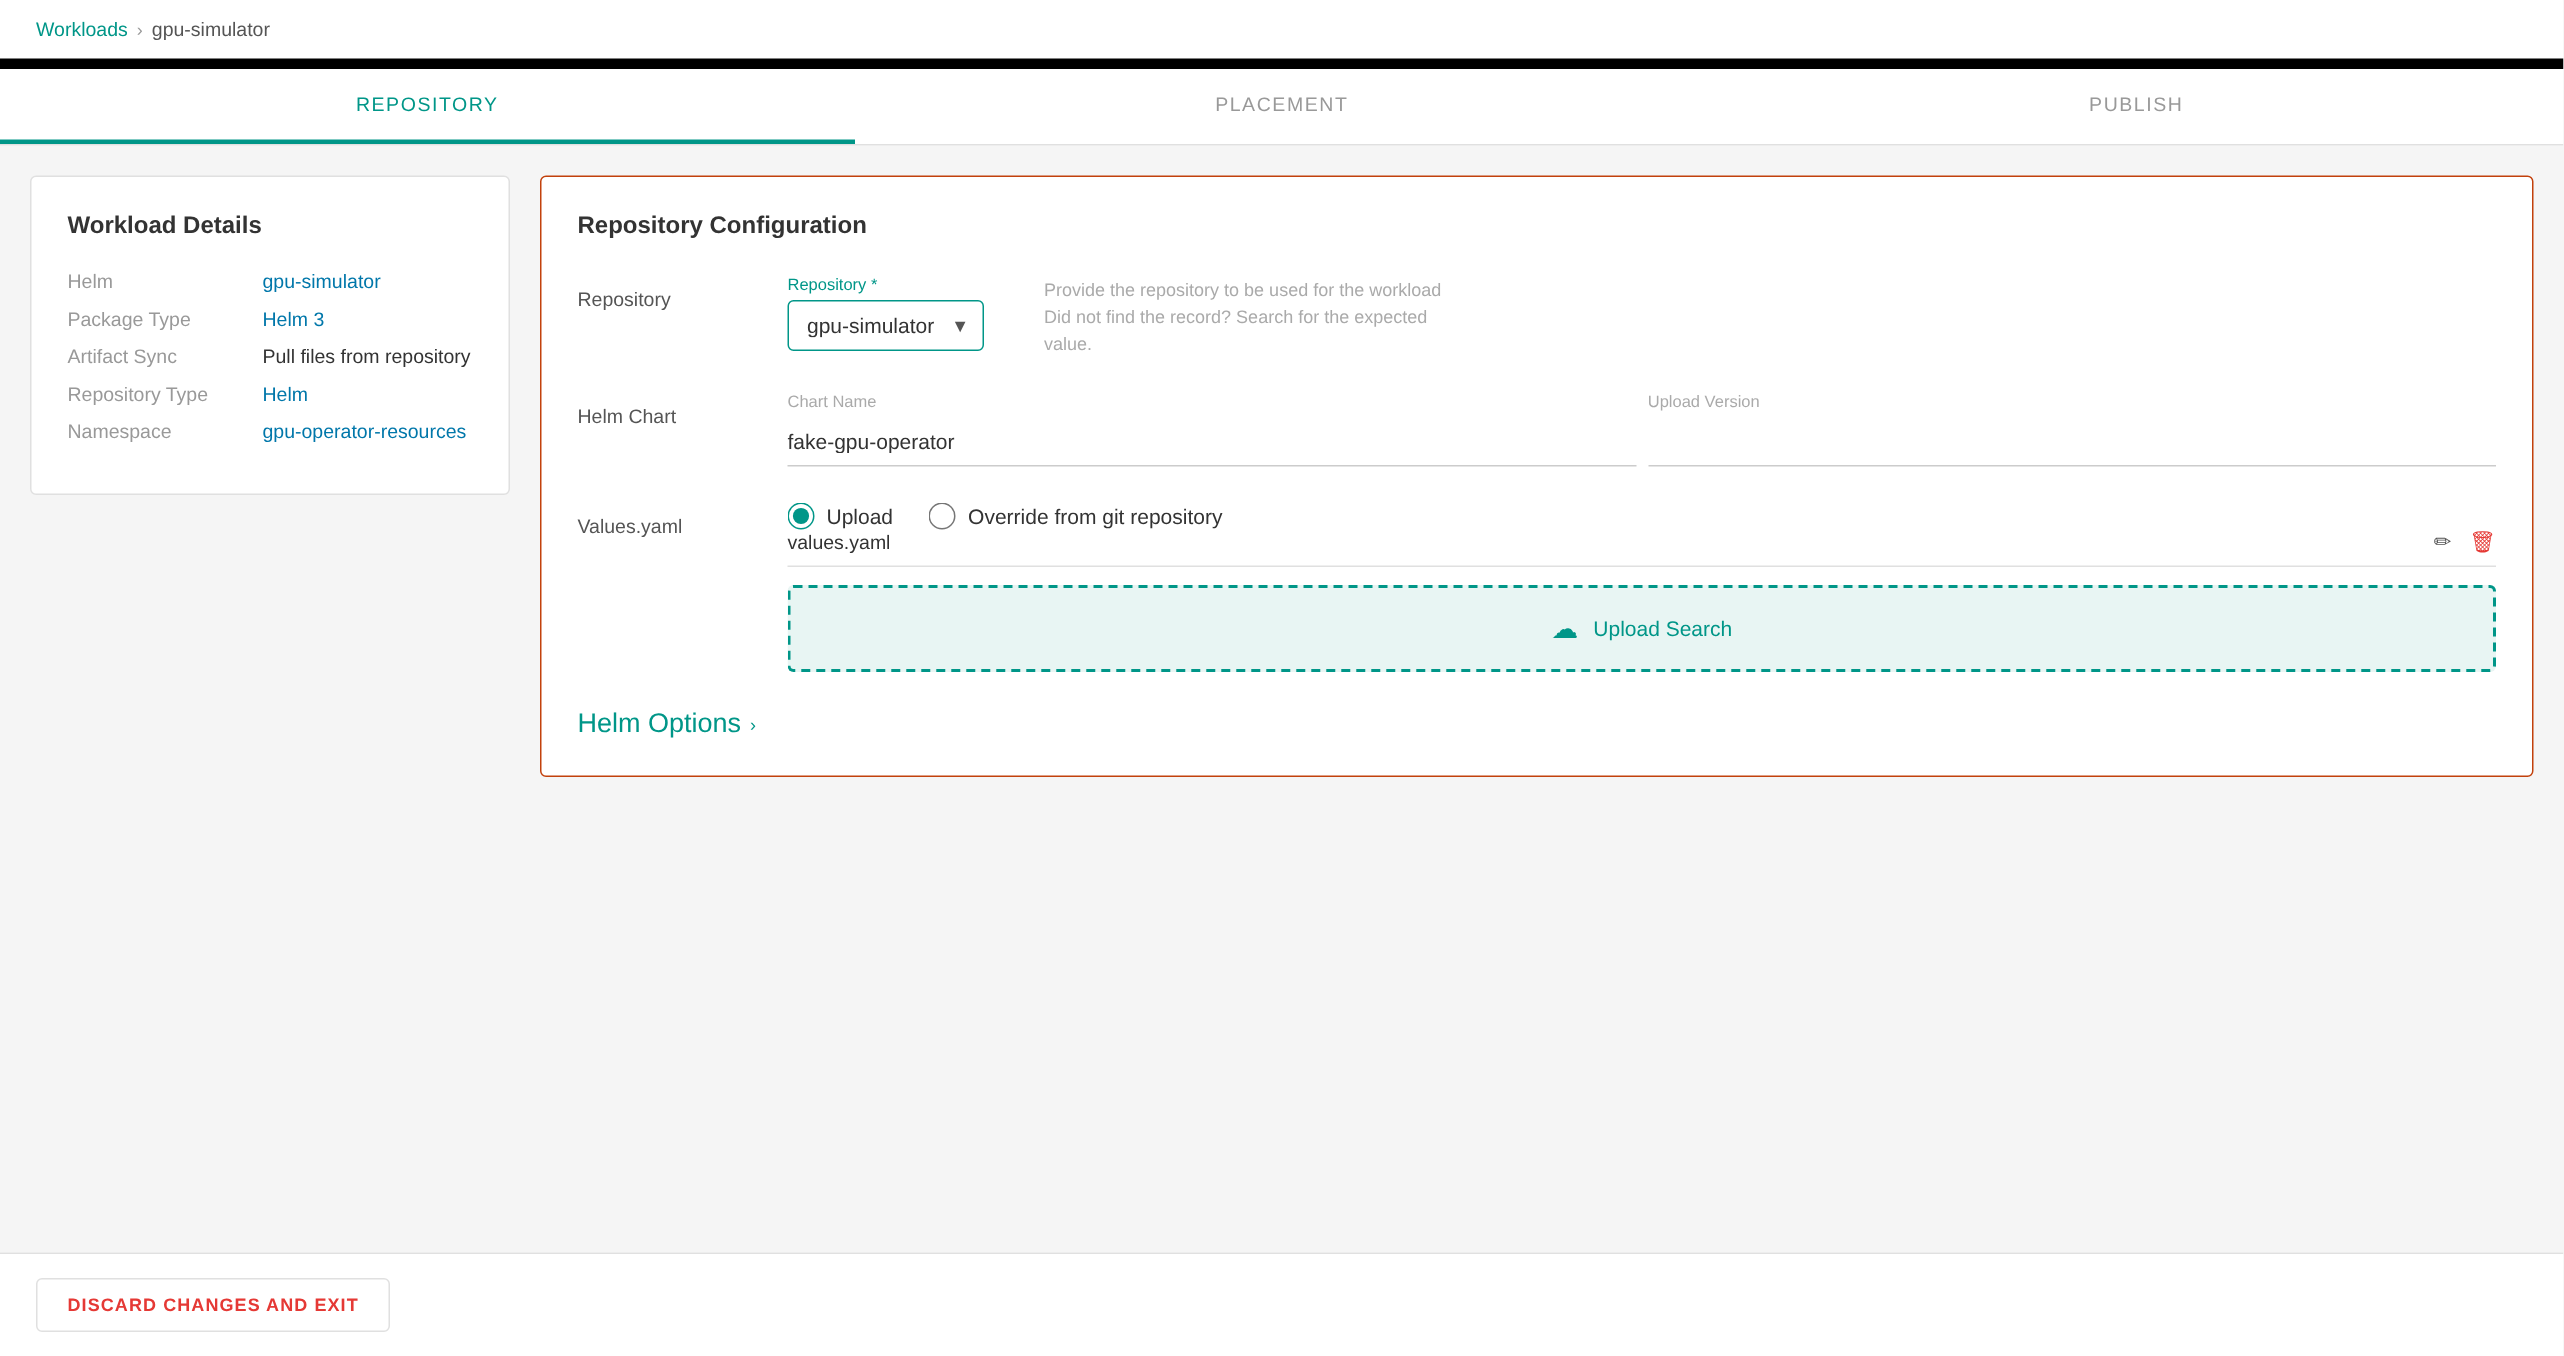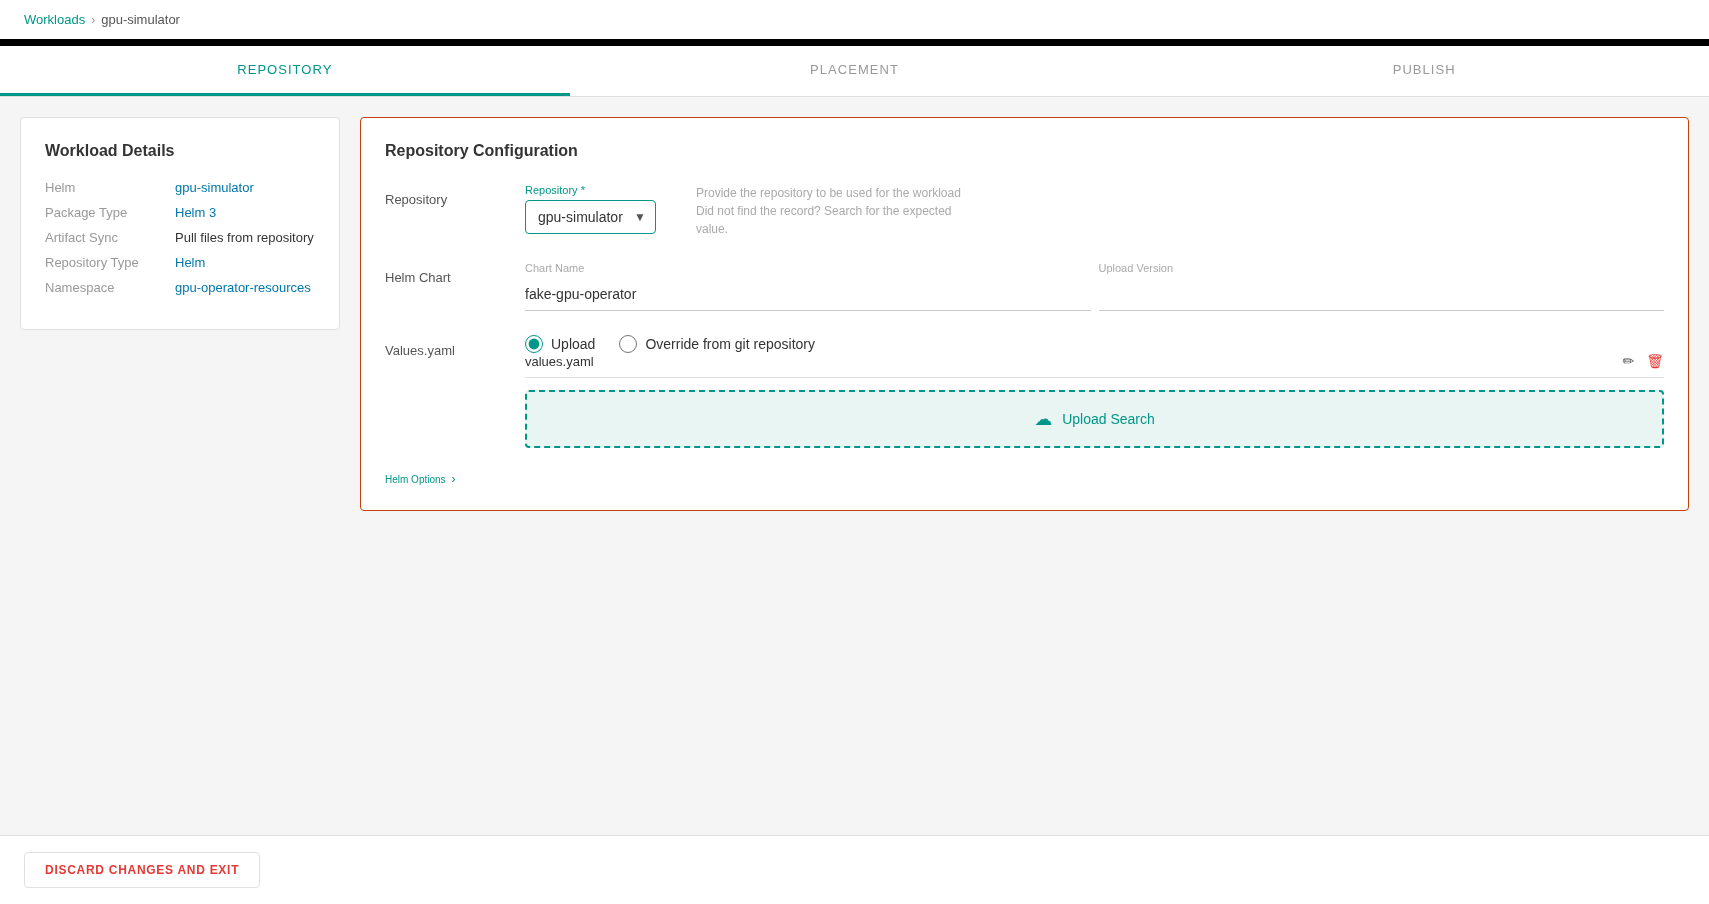--- a/index.html
+++ b/index.html
@@ -278,21 +278,21 @@
     
     .helm-options-row {
       display: flex;
       align-items: center;
       gap: 6px;
       cursor: pointer;
       margin-top: 8px;
     }
     .helm-options-text {
       color: #009688;
-      font-size: 10px;
+      font-size: 18px;
       font-weight: 500;
     }
     .chevron-icon {
       color: #009688;
       font-size: 12px;
     }
 
     
     .footer {
       display: flex;

